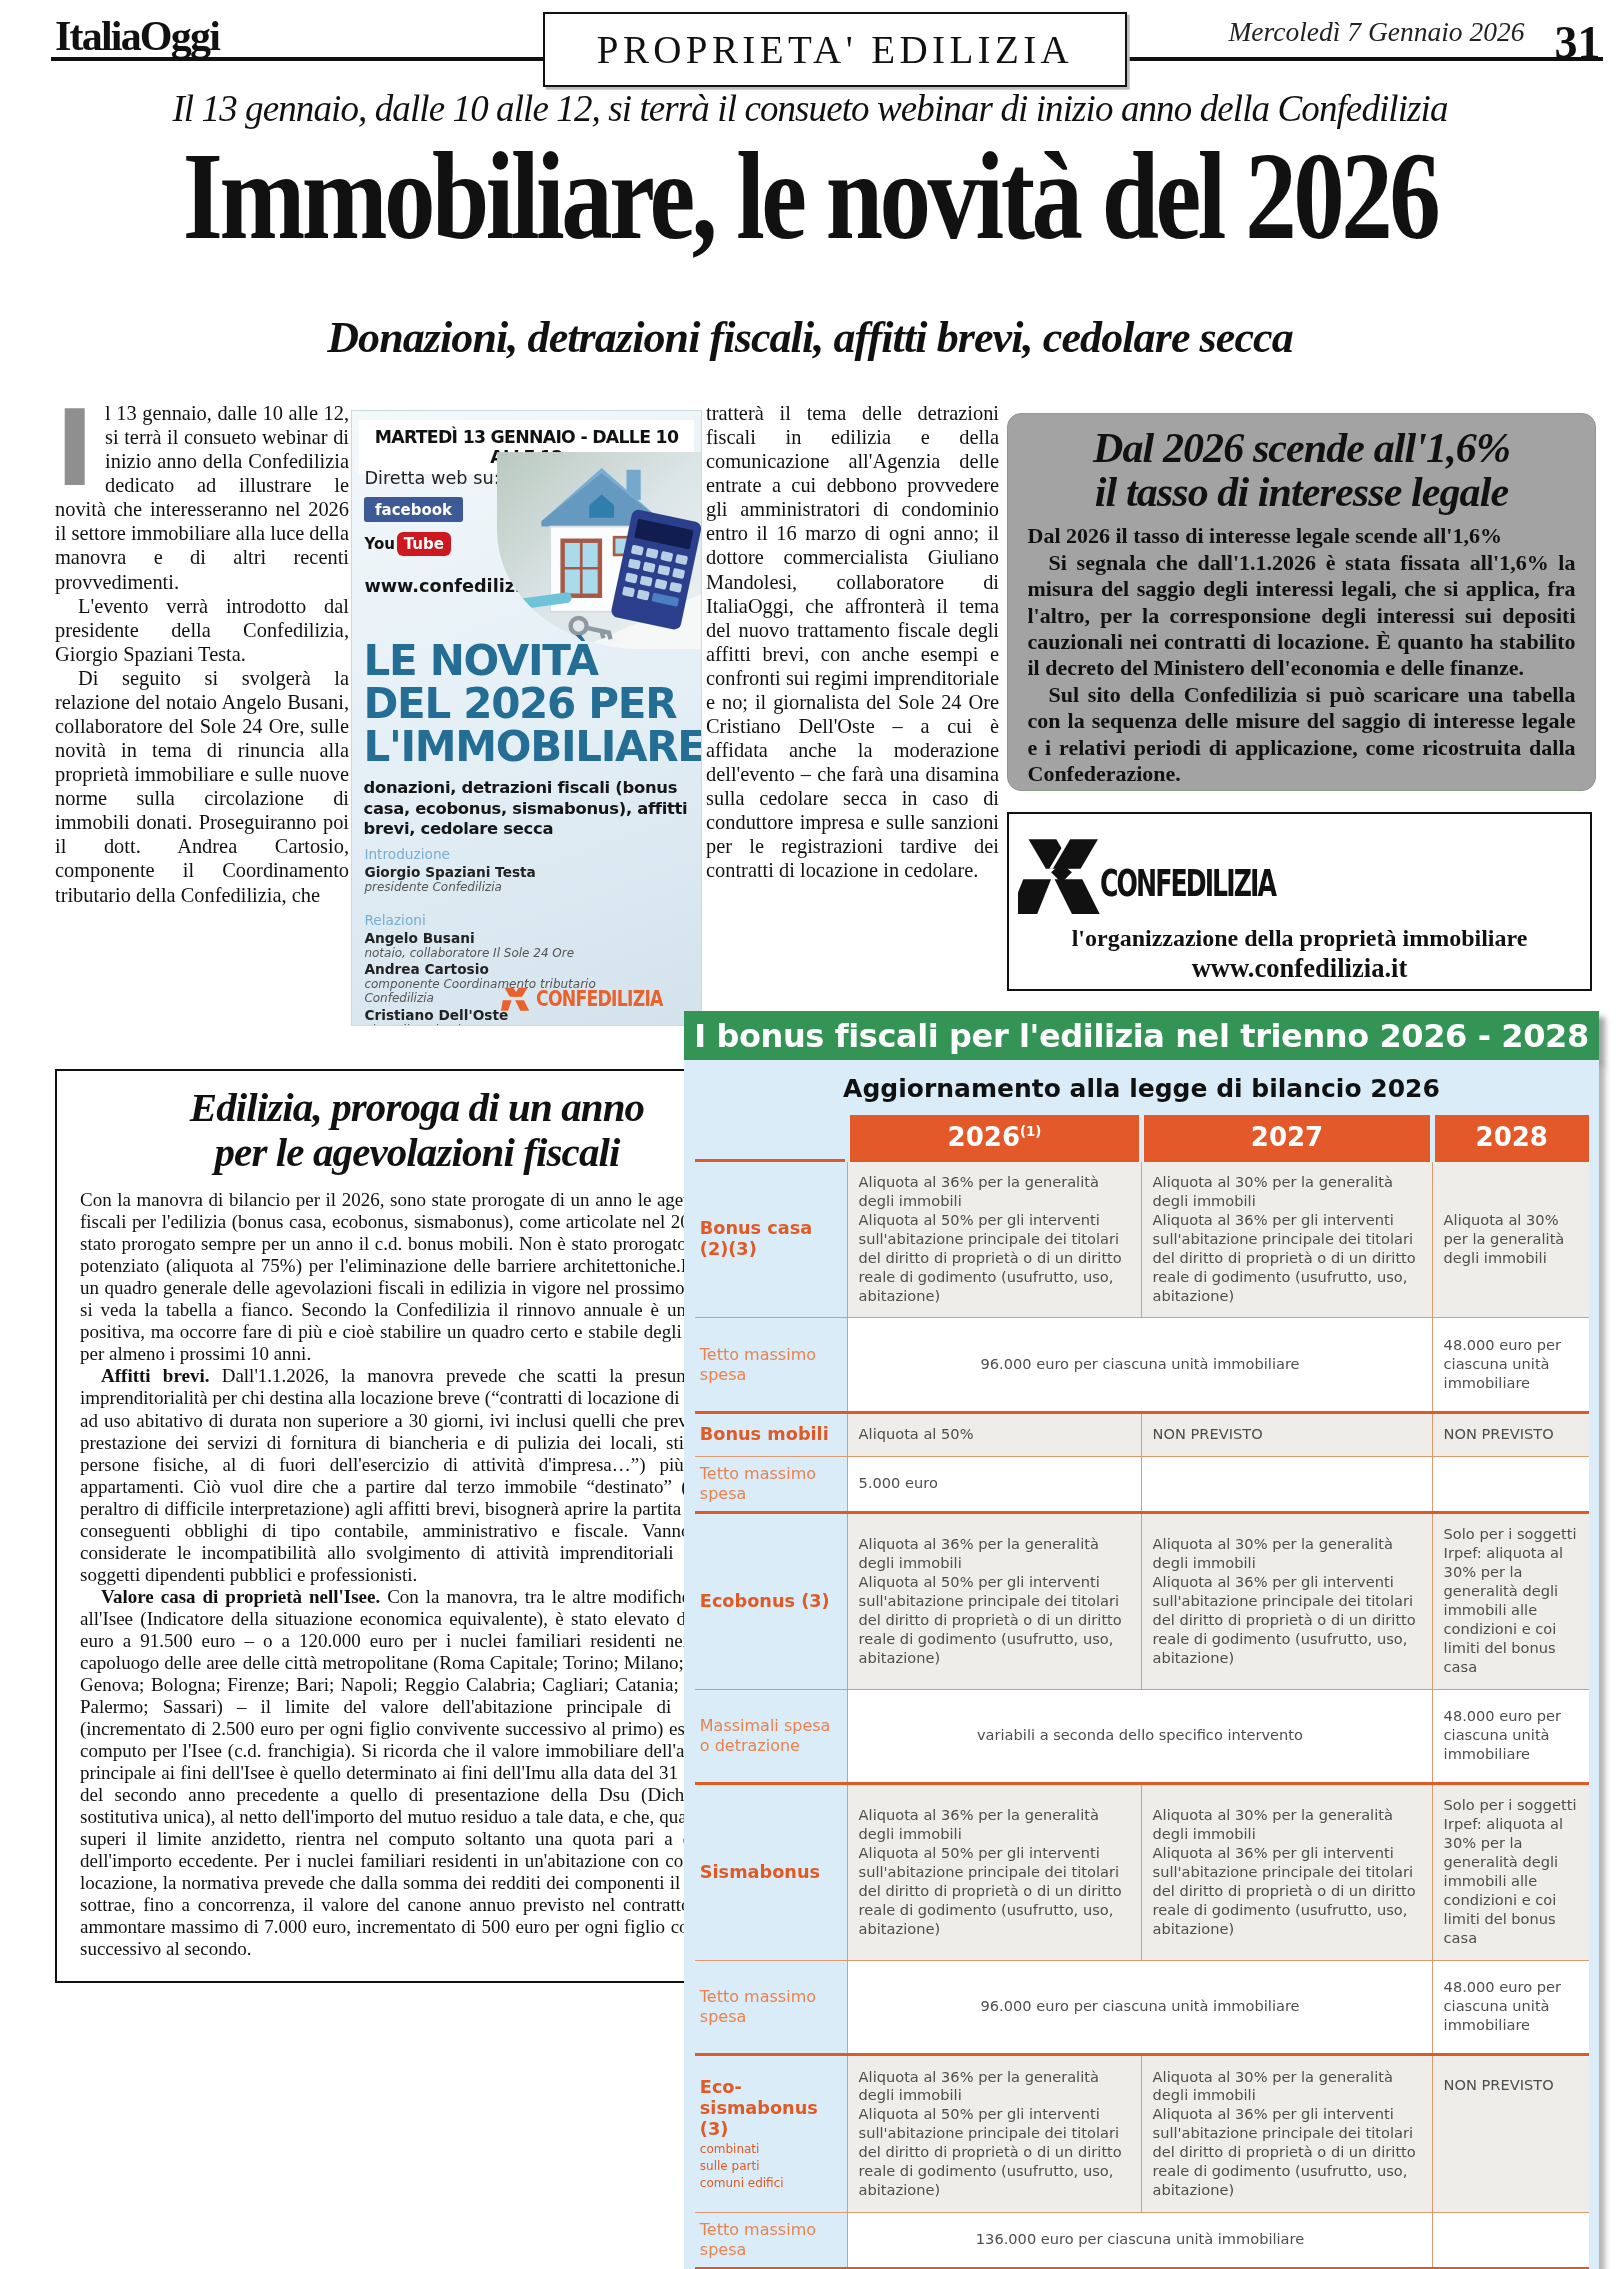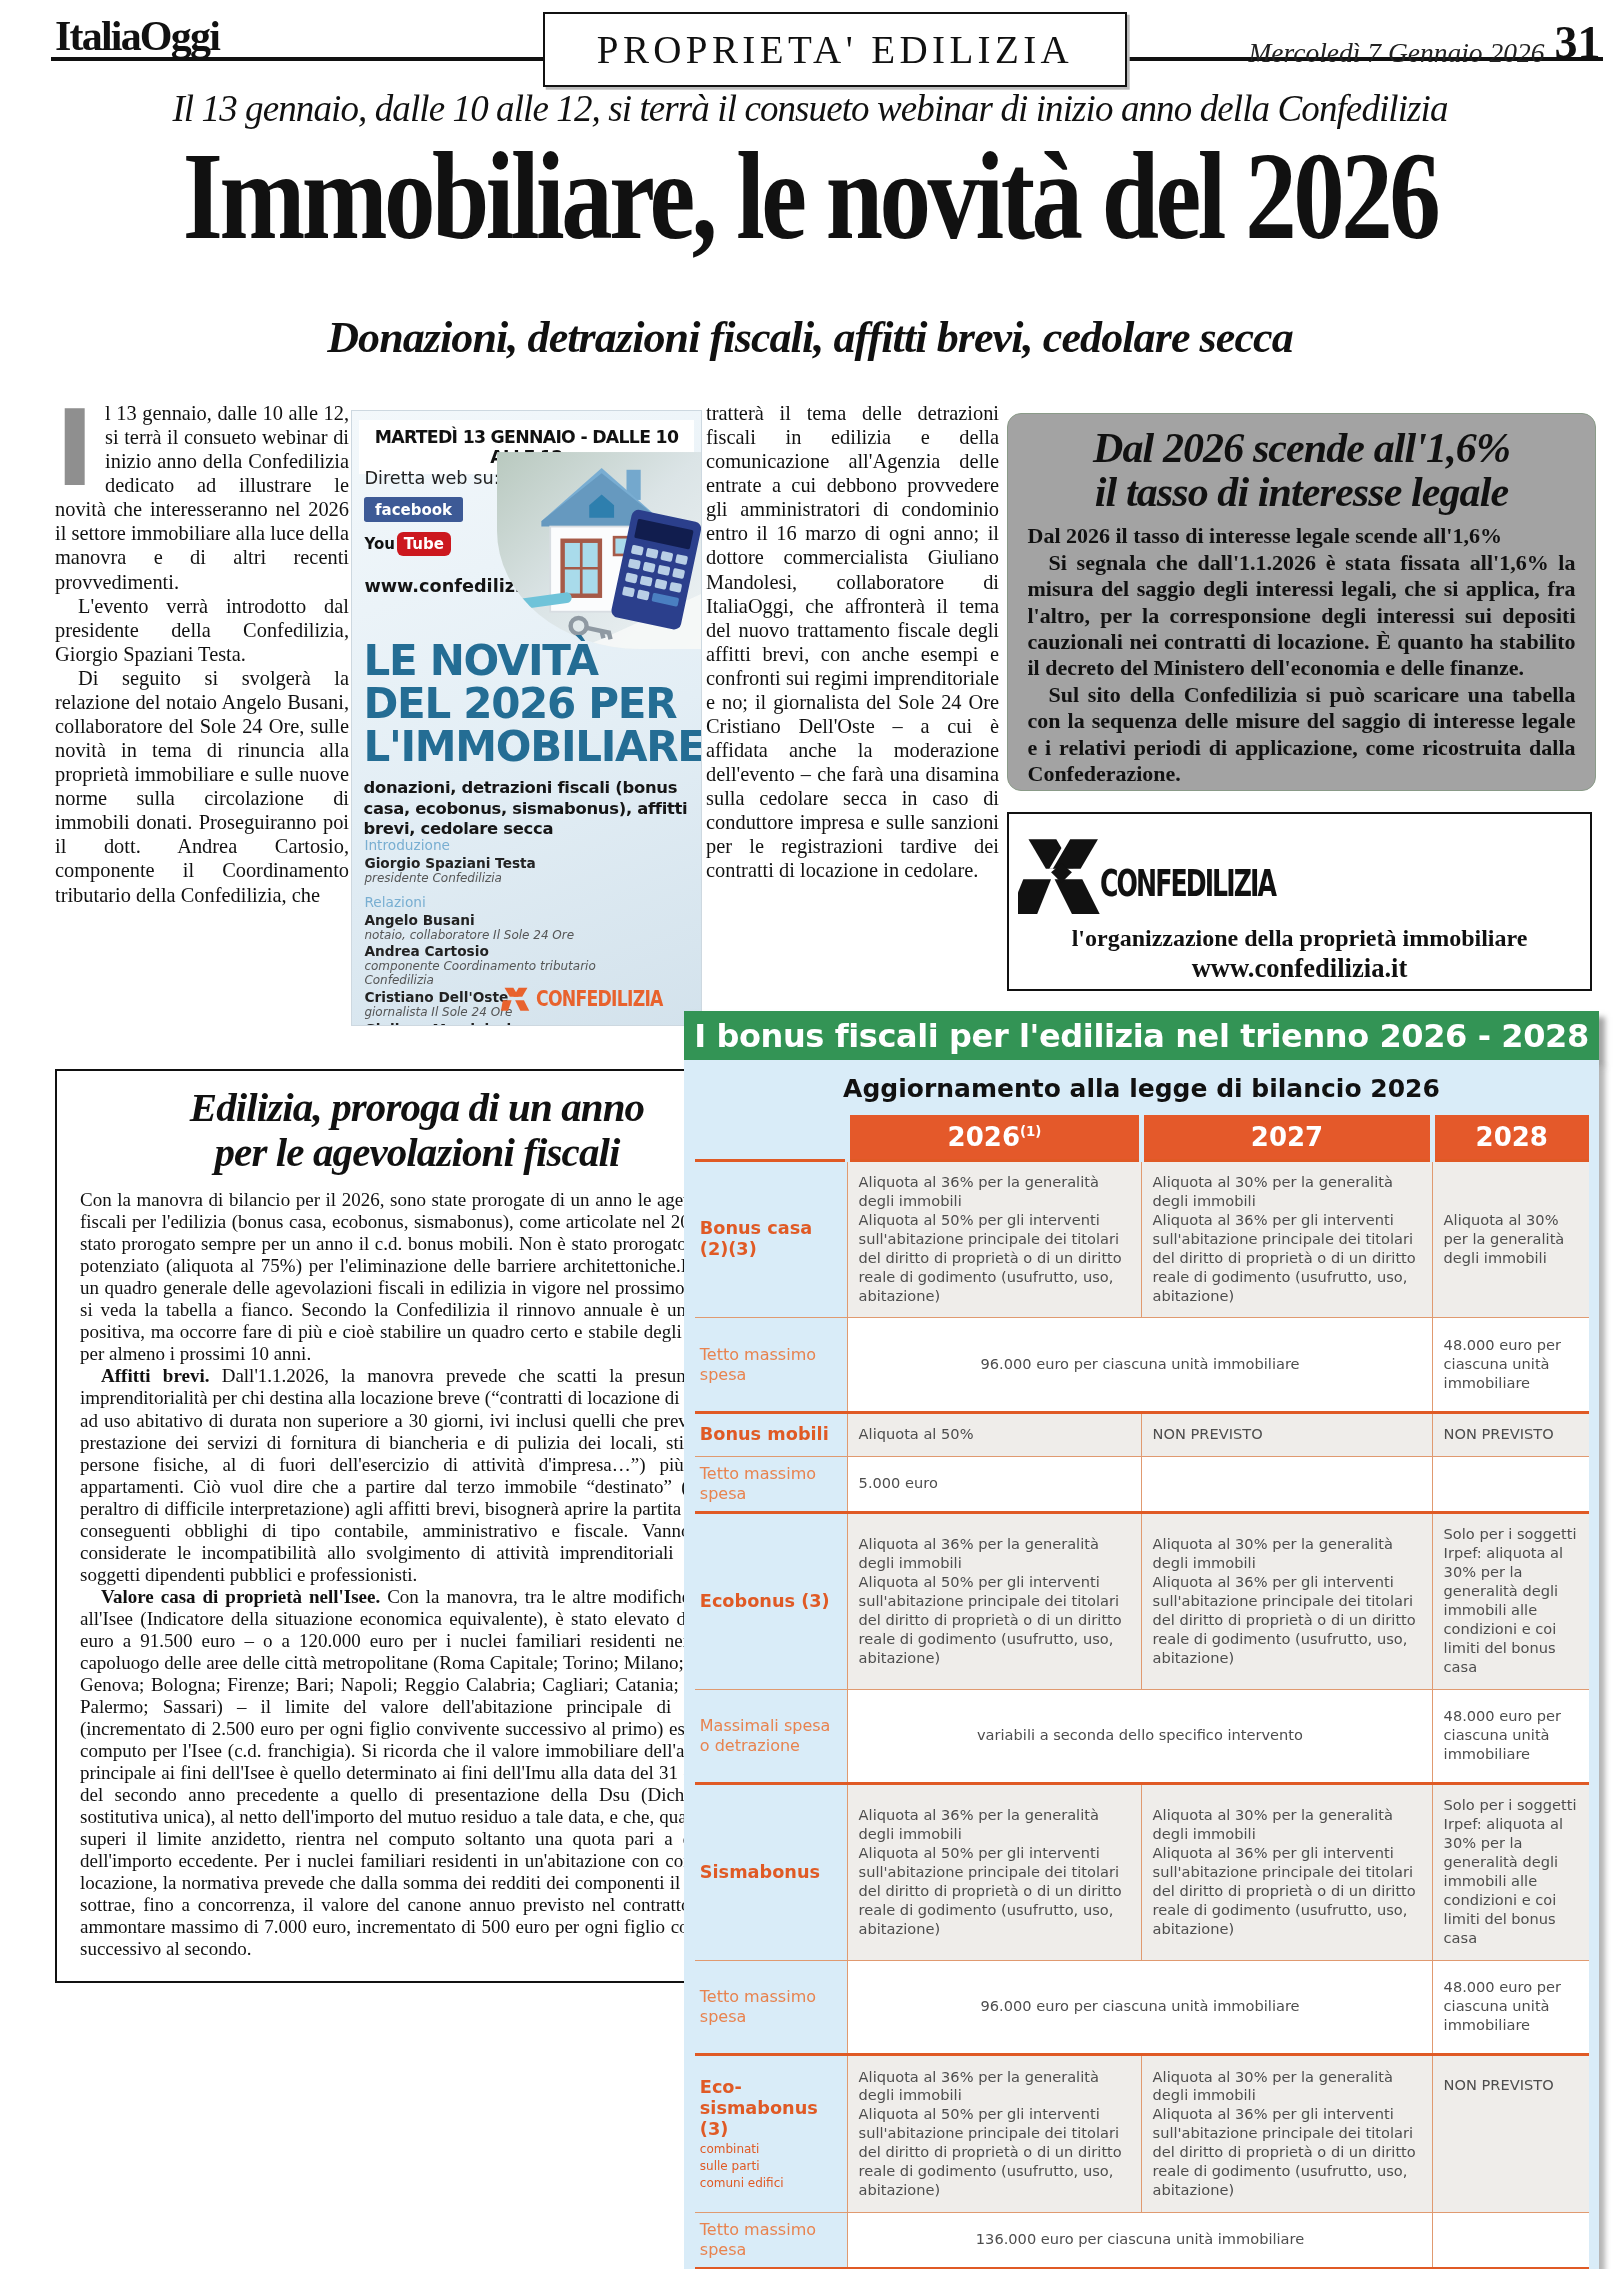--- a/index.html
+++ b/index.html
@@ -5,21 +5,21 @@
   html,body{margin:0;padding:0;background:#e8e8e8;}
   .page{position:relative;width:1620px;height:2270px;background:#ffffff;overflow:hidden;
         font-family:"Liberation Serif",serif;color:#111;}
 
   
   .hdr-rule{position:absolute;left:51px;top:57px;width:1552px;height:3.5px;background:#111;}
   .masthead{position:absolute;left:55px;top:12.4px;font-size:42px;font-weight:bold;letter-spacing:-1.8px;}
   .section-box{position:absolute;left:543px;top:12.4px;width:580px;height:71px;background:#fff;
        border:2.7px solid #111;box-shadow:2.7px 2.7px 0 #bbb;display:flex;align-items:center;justify-content:center;}
   .section-box span{font-size:39px;letter-spacing:4.4px;}
-  .hdr-right{position:absolute;right:19.5px;top:16px;display:flex;align-items:flex-end;gap:10px;}
+  .hdr-right{position:absolute;right:19.5px;top:16px;display:flex;align-items:flex-start;gap:30px;}
   .hdr-date{font-style:italic;font-size:27.5px;color:#222;}
   .hdr-page{font-size:46px;font-weight:bold;}
 
   
   .kicker{position:absolute;left:0;top:87px;width:100%;text-align:center;
           font-style:italic;font-size:37px;letter-spacing:-0.9px;}
   .headline{position:absolute;left:0;top:133px;width:100%;text-align:center;}
   .headline span{display:inline-block;font-size:103px;font-weight:bold;letter-spacing:-3.5px;
           line-height:1;transform:scaleY(1.22);transform-origin:top center;}
   .deck{position:absolute;left:0;top:312px;width:100%;text-align:center;
@@ -46,21 +46,21 @@
   .p-yt{position:absolute;left:12.4px;top:124px;font-size:15px;font-weight:bold;color:#111;}
   .p-yt .tube{background:#cc181e;color:#fff;padding:2.7px 7px;border-radius:6.2px;margin-left:1.8px;}
   .p-url{position:absolute;left:12.4px;top:165px;font-weight:bold;font-size:17.7px;color:#141414;}
   .p-photo{position:absolute;right:0;top:41px;width:204px;height:197px;
       border-bottom-left-radius:70% 60%;overflow:hidden;}
   .p-title{position:absolute;left:11.5px;top:229px;color:#246d94;font-weight:bold;
       font-size:42px;line-height:1.02;letter-spacing:-1.3px;}
   .p-sub{position:absolute;left:11.5px;top:367px;width:330px;font-weight:bold;font-size:16.4px;
       line-height:1.25;color:#161616;letter-spacing:-0.3px;}
   .p-people{position:absolute;left:12.4px;top:417px;width:266px;}
-  .p-lab{color:#78aed1;font-size:13.7px;margin-top:9px;}
+  .p-lab{color:#78aed1;font-size:13.7px;margin-top:18px;}
   .p-name{font-weight:bold;font-size:13.7px;color:#222;margin-top:1.8px;}
   .p-role{font-style:italic;font-size:12px;color:#555;}
   .p-logo{position:absolute;right:10.6px;bottom:12.4px;display:flex;align-items:center;gap:5.3px;}
   .p-logo-word{color:#e8622d;font-weight:bold;font-size:21px;letter-spacing:-0.9px;
       display:inline-block;transform:scaleX(.82);transform-origin:left center;}
 
   
   .ratebox{position:absolute;left:1007px;top:413px;width:589px;height:378px;box-sizing:border-box;
       background:#a3a3a3;border:1.8px solid #8a9b88;border-radius:14px;padding:12.4px 19.5px;overflow:hidden;}
   .rb-title{font-size:42px;font-weight:bold;font-style:italic;text-align:center;

